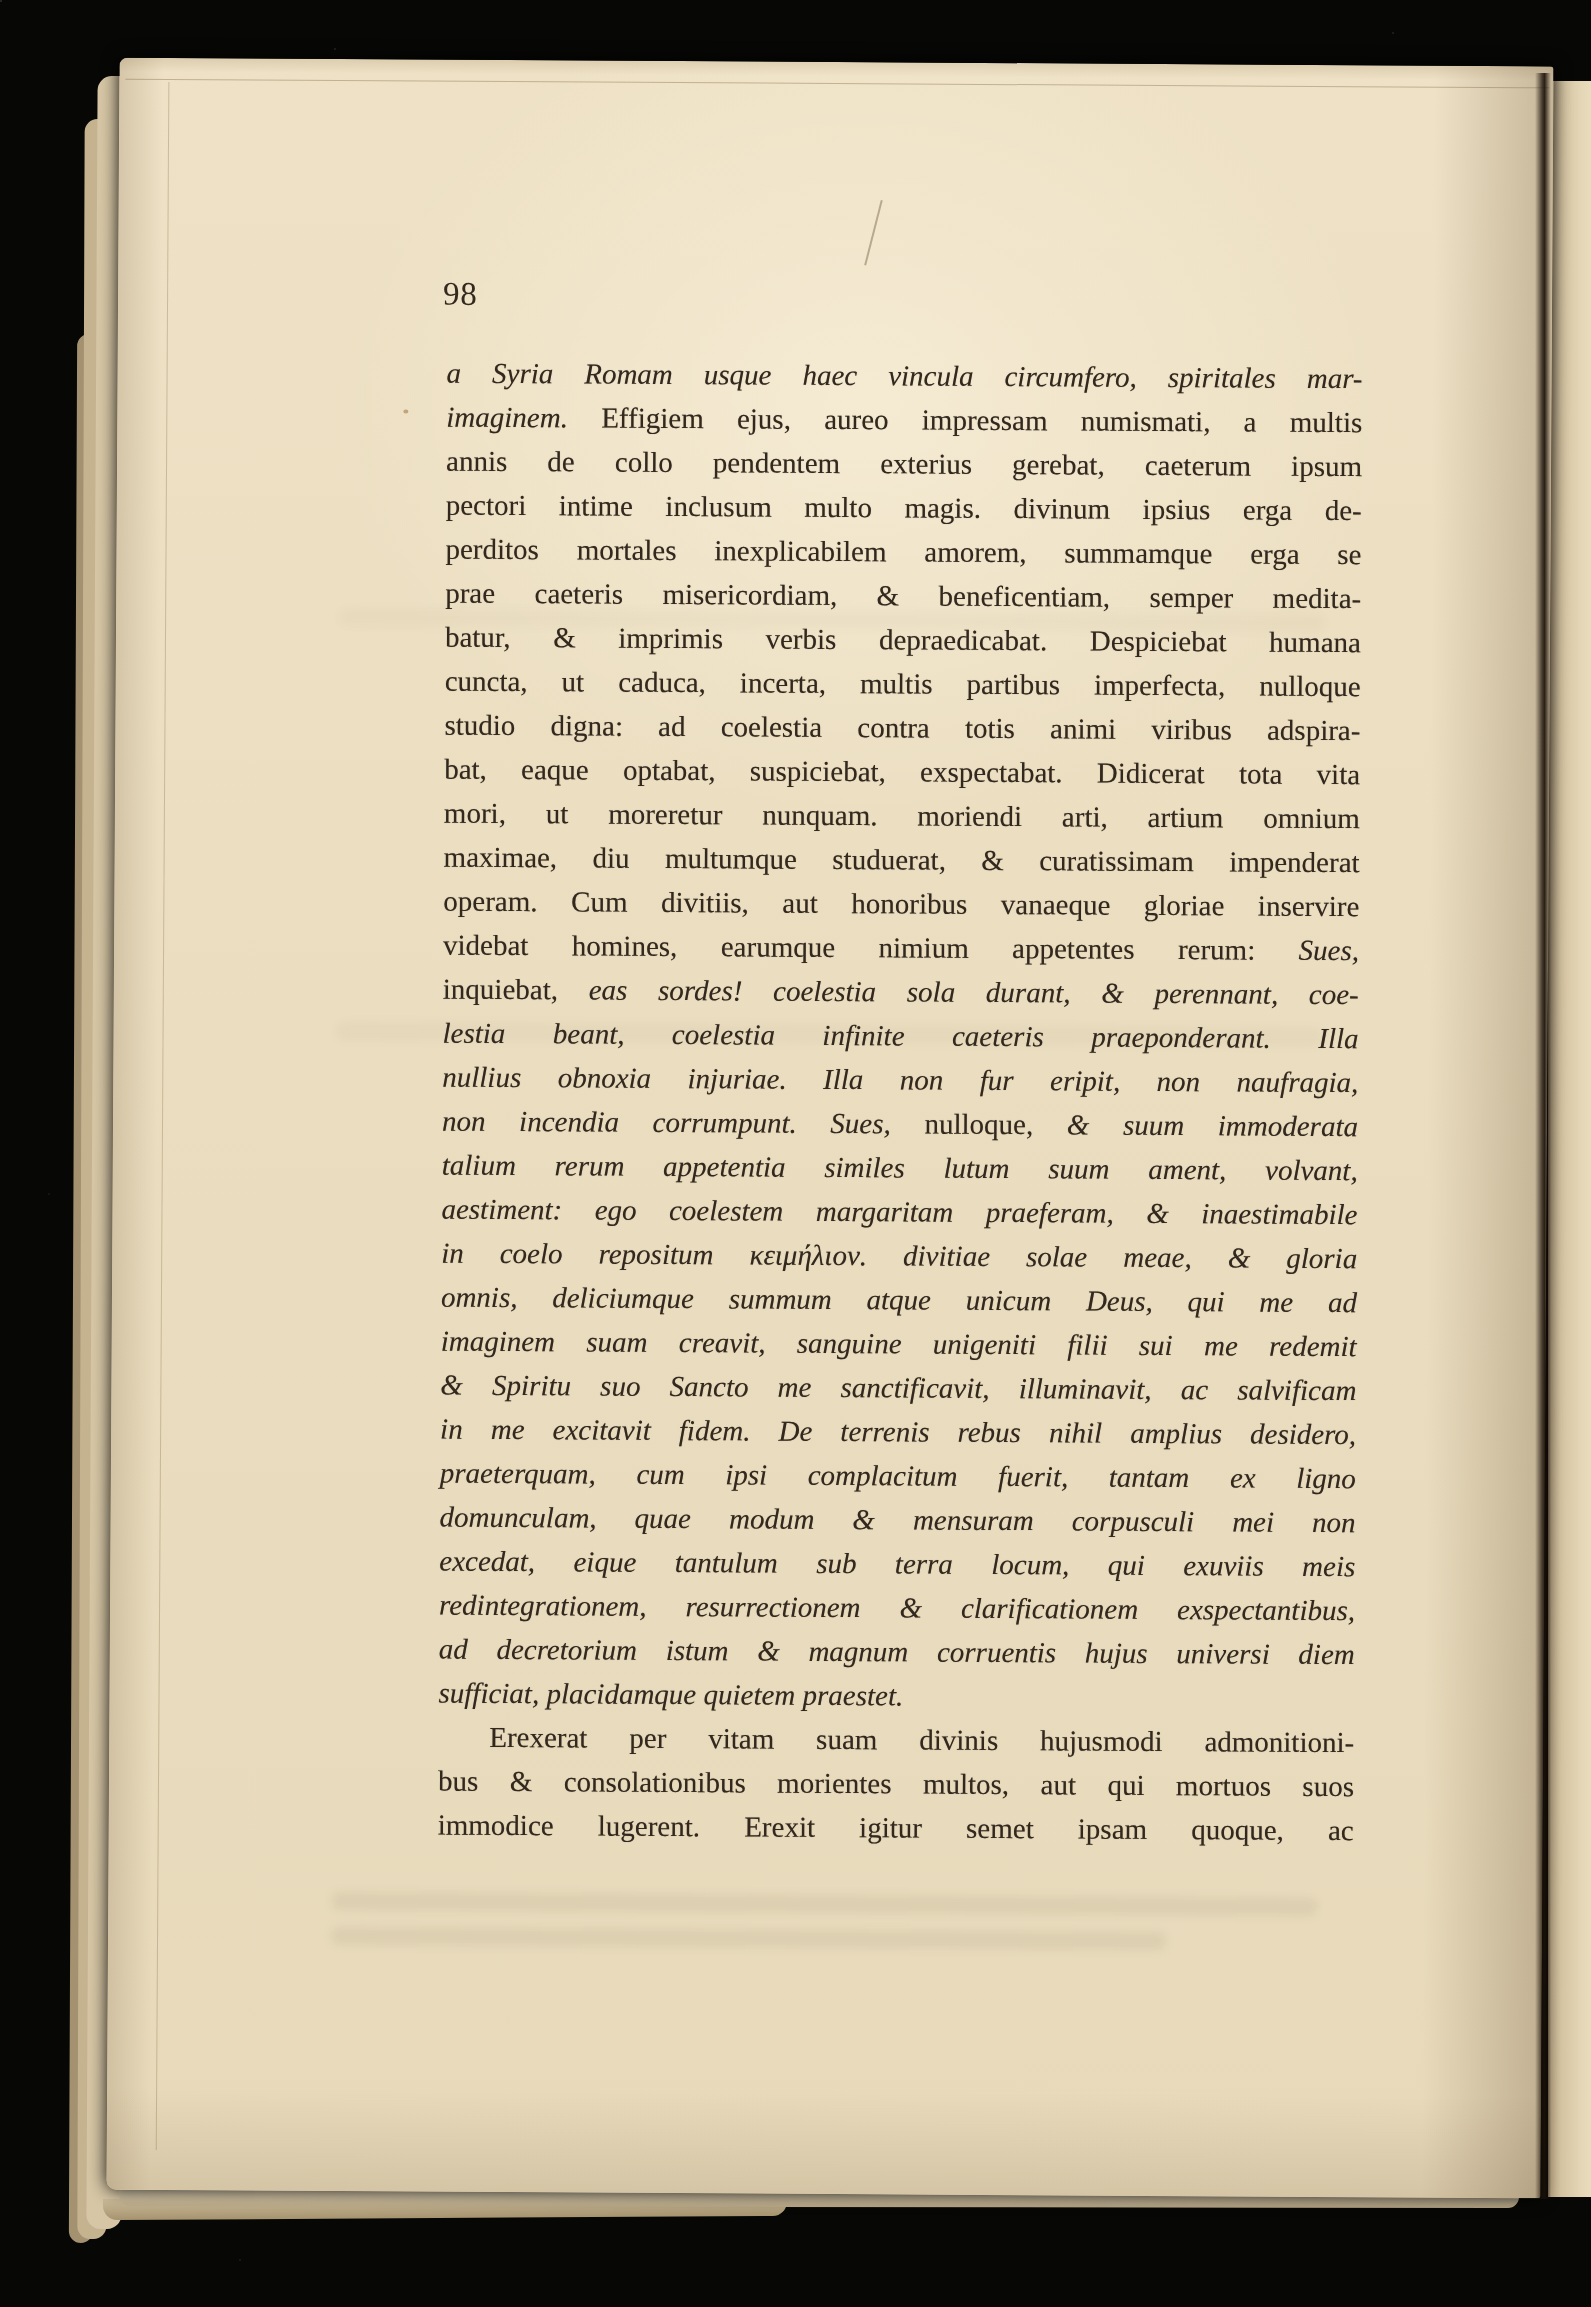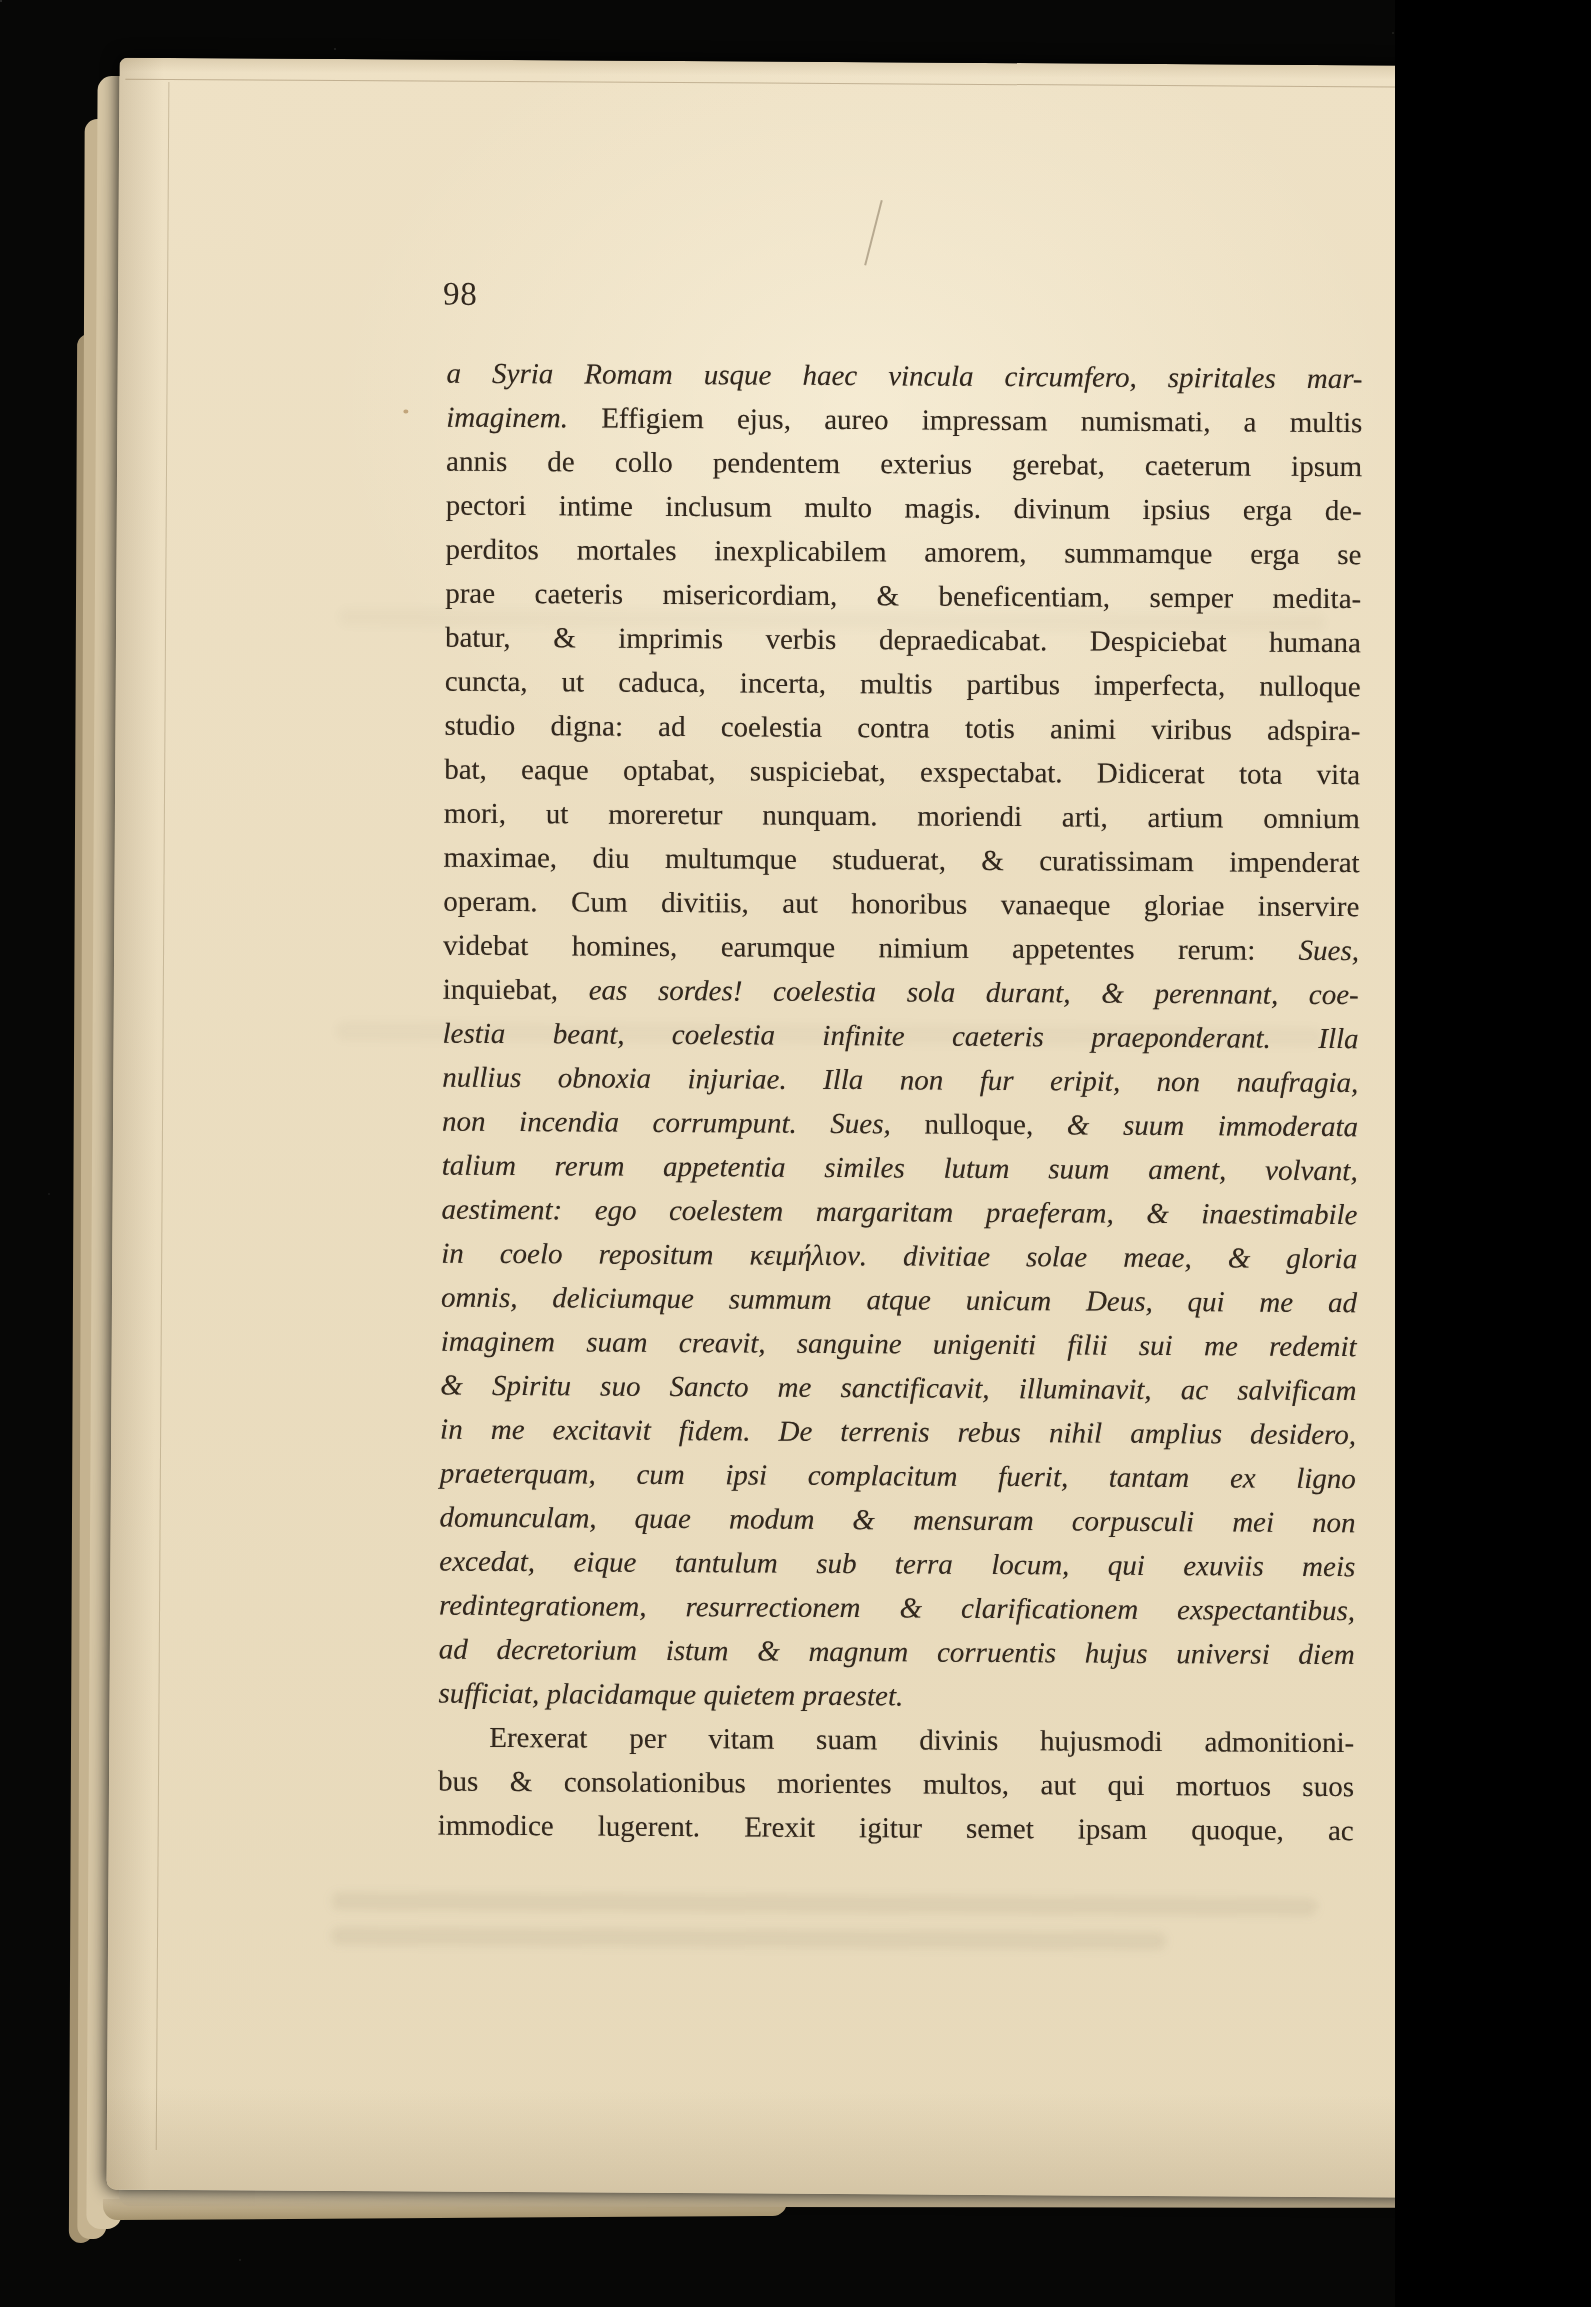--- a/index.html
+++ b/index.html
@@ -1,17 +1,17 @@
 <!DOCTYPE html>
 <html style="font-size:12.7px"><head>
 <meta charset="utf-8">
 <style>
   html,body{margin:0;padding:0;background:#000;}
   .scene{
-    position:relative;width:1395px;height:2307px;overflow:hidden;
+    position:relative;width:1591px;height:2307px;overflow:hidden;
     background:#070706;
     font-family:"Liberation Serif", serif;
   }
   
   .dust{position:absolute;left:0;top:0;width:1.6px;height:1.6px;border-radius:50%;
     background:rgba(210,210,200,0.20);
     box-shadow: 334px 48px rgba(210,210,200,.15), 780px 111px rgba(210,210,200,.12),
                 1193px 72px rgba(210,210,200,.14), 239px 2259px rgba(210,210,200,.10),
                 1392px 32px rgba(210,210,200,.12), 48px 1193px rgba(180,180,170,.10);}
   

